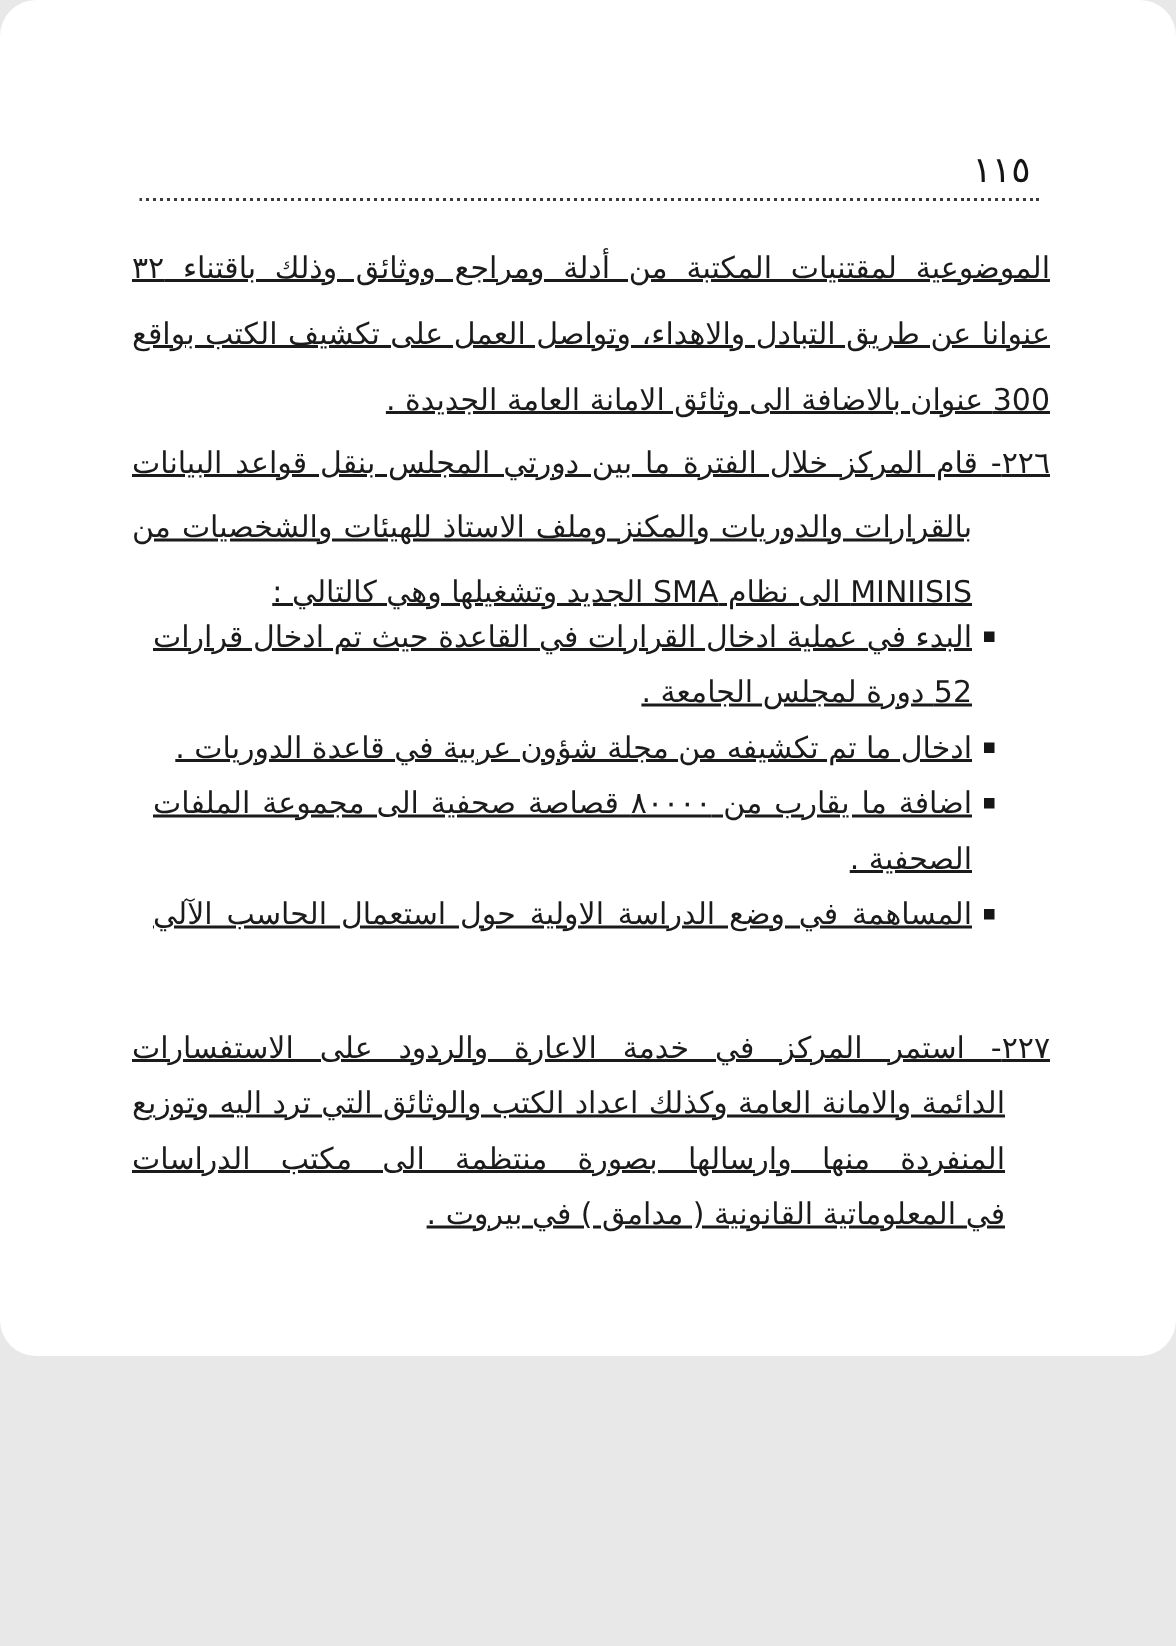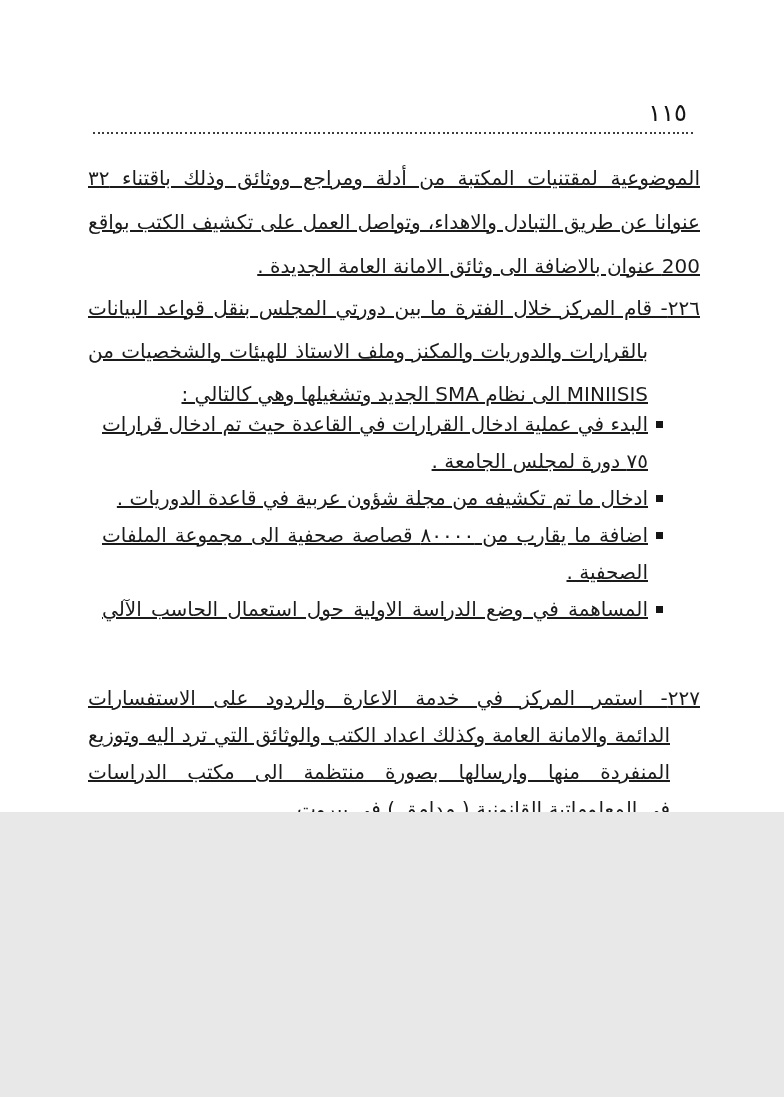--- a/index.html
+++ b/index.html
@@ -1,24 +1,25 @@
 <!DOCTYPE html>
 <html lang="ar" dir="rtl"><head>
 <meta charset="utf-8">
 <style>
   html,body { margin:0; padding:0; background:#e8e8e8; }
   .page {
     position:relative;
-    width:784px; height:812px;
+    width:784px; height:904px;
     margin:0 auto;
     background:#ffffff;
     font-family:"DejaVu Sans", sans-serif;
     color:#1b1b1b;
     direction:rtl;
     overflow:hidden;
+    border-radius:24px;
   }
   .page-number {
     position:absolute; top:99px; right:97px;
     font-size:24px; letter-spacing:2px; color:#141414;
   }
   .dotted-rule {
     position:absolute; height:3px;
     background-image:repeating-linear-gradient(90deg,#3d3d3d 0 2px,transparent 2px 4.6px);
     background-size:auto 2px; background-repeat:repeat-x; background-position:0 1px;
   }
@@ -61,35 +62,35 @@
 
 <div class="page">
 
   <div class="page-number">١١٥</div>
 
   <div class="dotted-rule rule-header"></div>
 
   <div class="block" id="para-intro">
     <div class="line lh44 j">الموضوعية لمقتنيات المكتبة من أدلة ومراجع ووثائق وذلك باقتناء ٣٢</div>
     <div class="line lh44 j">عنوانا عن طريق التبادل والاهداء، وتواصل العمل على تكشيف الكتب بواقع</div>
-    <div class="line lh44 r">200 عنوان بالاضافة الى وثائق الامانة العامة الجديدة .</div>
+    <div class="line lh44 r">300 عنوان بالاضافة الى وثائق الامانة العامة الجديدة .</div>
   </div>
 
   <div class="block" id="para-226">
     <div class="line lh43 j">٢٢٦- قام المركز خلال الفترة ما بين دورتي المجلس بنقل قواعد البيانات الخاصة</div>
     <div class="line lh43 j ind52">بالقرارات والدوريات والمكنز وملف الاستاذ للهيئات والشخصيات من نظام</div>
     <div class="line lh43 r ind52">MINIISIS الى نظام SMA الجديد وتشغيلها وهي كالتالي :</div>
   </div>
 
   <div class="block" id="bullet-list">
 
     <div class="bullet">
       <span class="bullet-marker"></span>
       <div class="line lh37 j">البدء في عملية ادخال القرارات في القاعدة حيث تم ادخال قرارات لعدد</div>
-      <div class="line lh37 r">٧٥ دورة لمجلس الجامعة .</div>
+      <div class="line lh37 r">52 دورة لمجلس الجامعة .</div>
     </div>
 
     <div class="bullet">
       <span class="bullet-marker"></span>
       <div class="line lh37 r">ادخال ما تم تكشيفه من مجلة شؤون عربية في قاعدة الدوريات .</div>
     </div>
 
     <div class="bullet">
       <span class="bullet-marker"></span>
       <div class="line lh37 j">اضافة ما يقارب من ٨٠٠٠٠ قصاصة صحفية الى مجموعة الملفات</div>

